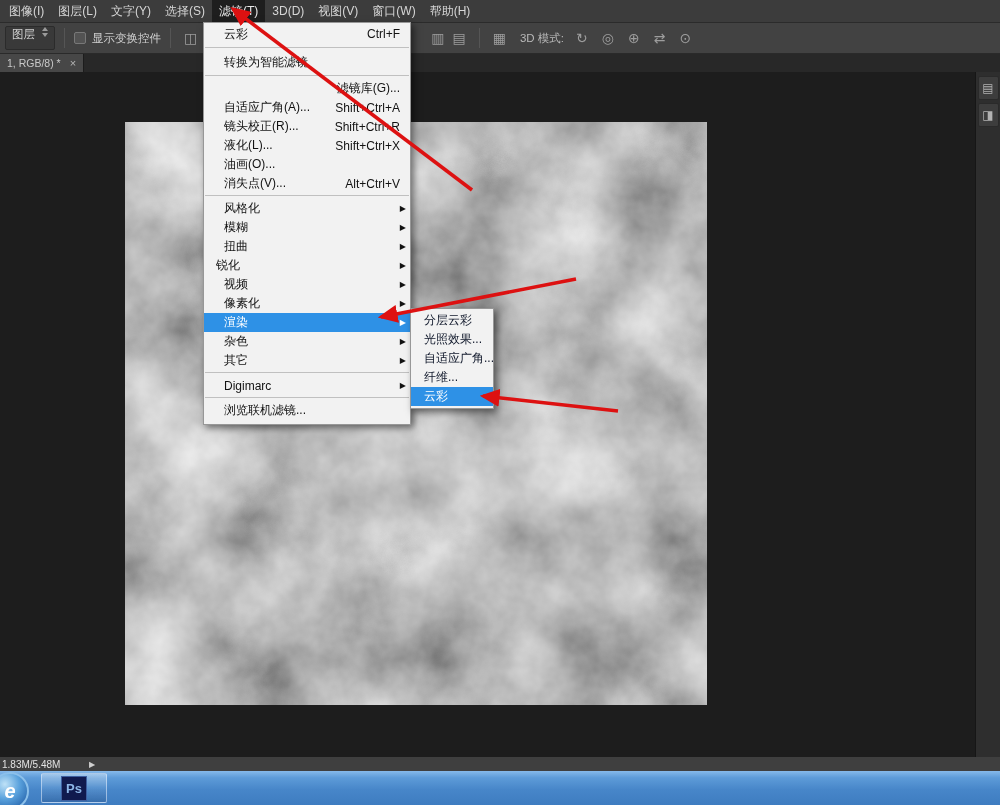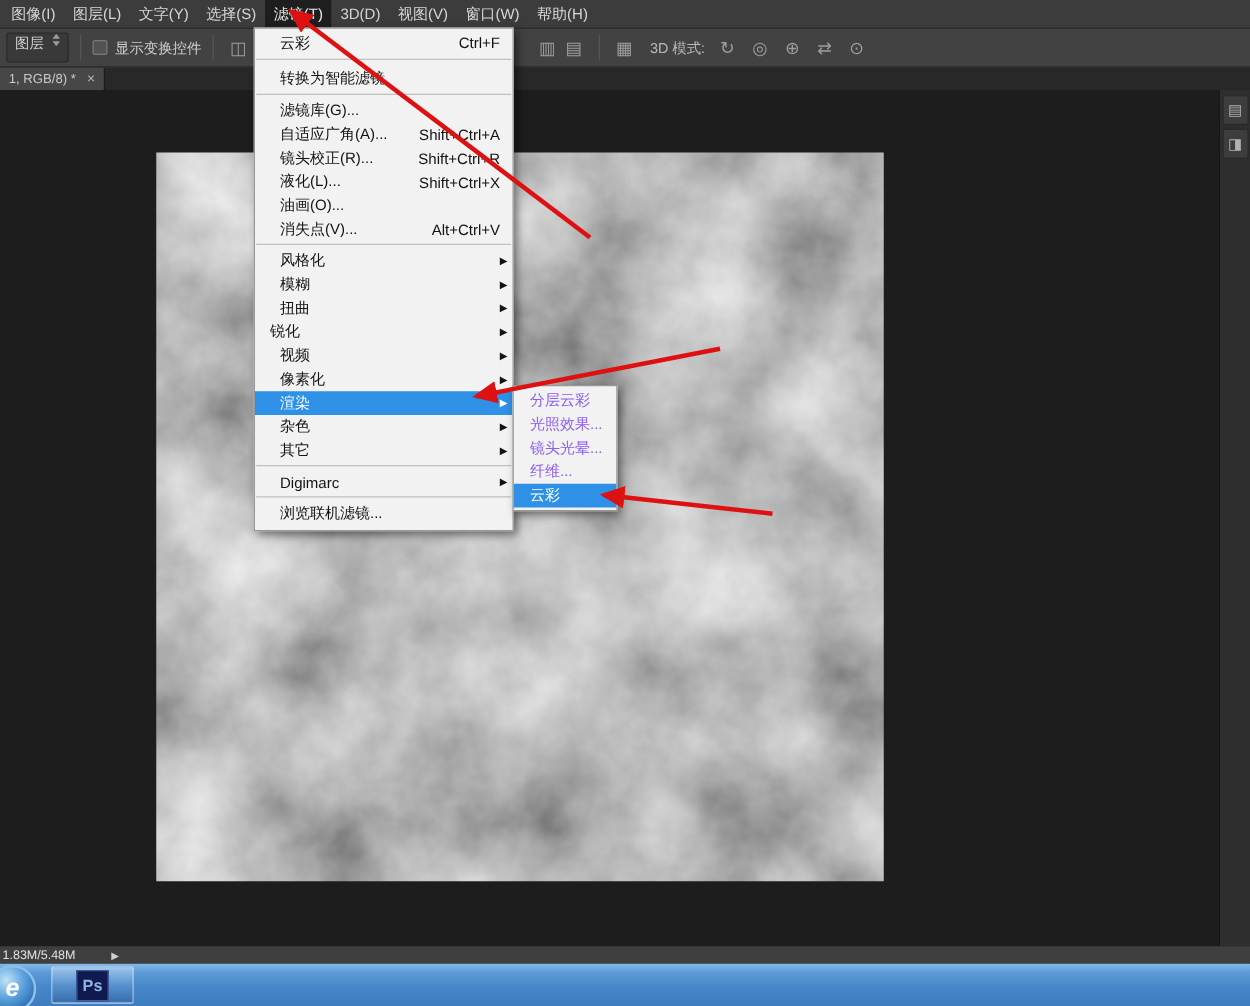--- a/index.html
+++ b/index.html
@@ -76,21 +76,21 @@
     font-size:8px; line-height:8px;
   }
   .menu-item.hl, .submenu-item.hl { color:#fff; }
   .menu-sep { border-top:1px solid #c0c0c0; margin:2px 1px 3px 1px; }
   .submenu-panel {
     position:absolute; left:410px; top:308px; width:84px;
     background:#f2f2f2; border:1px solid #979797;
     box-shadow:3px 3px 7px rgba(0,0,0,0.5); z-index:51; padding:2px 0;
   }
   .submenu-item {
-    height:19px; line-height:19px; padding:0 8px 0 13px; font-size:12px; color:#8b5cf6;
+    height:19px; line-height:19px; padding:0 8px 0 13px; font-size:12px; color:#0f172a;
     white-space:nowrap; cursor:default;
   }
   
   .status-bar {
     height:14px; background:#3f3f3f; color:#e2e2e2; font-size:10px;
     display:flex; align-items:center; padding-left:2px; position:relative;
   }
   .status-bar .expand { position:absolute; left:89px; font-size:8px; color:#cfcfcf; }
   
   .taskbar {
@@ -199,21 +199,21 @@
 <div class="menu-panel" id="filter-menu">
     <div class="menu-item" style="height: 22px;">
       <span class="lbl">云彩</span>
       <span class="sc">Ctrl+F</span>
     </div>
     <div class="menu-sep"></div>
     <div class="menu-item" style="height: 22px;">
       <span class="lbl">转换为智能滤镜</span>
     </div>
     <div class="menu-sep"></div>
-    <div class="menu-item" style="height: 19px;">
+    <div class="menu-item" style="height: 19px; text-align: right;">
       <span class="lbl">滤镜库(G)...</span>
     </div>
     <div class="menu-item" style="height: 19px;">
       <span class="lbl">自适应广角(A)...</span>
       <span class="sc">Shift+Ctrl+A</span>
     </div>
     <div class="menu-item" style="height: 19px;">
       <span class="lbl">镜头校正(R)...</span>
       <span class="sc">Shift+Ctrl+R</span>
     </div>
@@ -271,21 +271,21 @@
       <span class="sub-arrow">▶</span>
     </div>
     <div class="menu-sep"></div>
     <div class="menu-item" style="height: 19px;">
       <span class="lbl">浏览联机滤镜...</span>
     </div>
   </div>
 <div class="submenu-panel" id="render-submenu">
     <div class="submenu-item">分层云彩</div>
     <div class="submenu-item">光照效果...</div>
-    <div class="submenu-item">镜头光晕...</div>
+    <div class="submenu-item">自适应广角...</div>
     <div class="submenu-item">纤维...</div>
     <div class="submenu-item hl" style="background: rgb(46, 145, 230);">云彩</div>
   </div>
 
 <svg class="anno-svg" width="1000" height="805" id="anno-svg">
     <defs>
       <marker id="ah" markerWidth="5.5" markerHeight="5" refX="4.6" refY="2.5" orient="auto">
         <polygon points="0 0, 5.5 2.5, 0 5" fill="#dd1111"></polygon>
       </marker>
     </defs>

